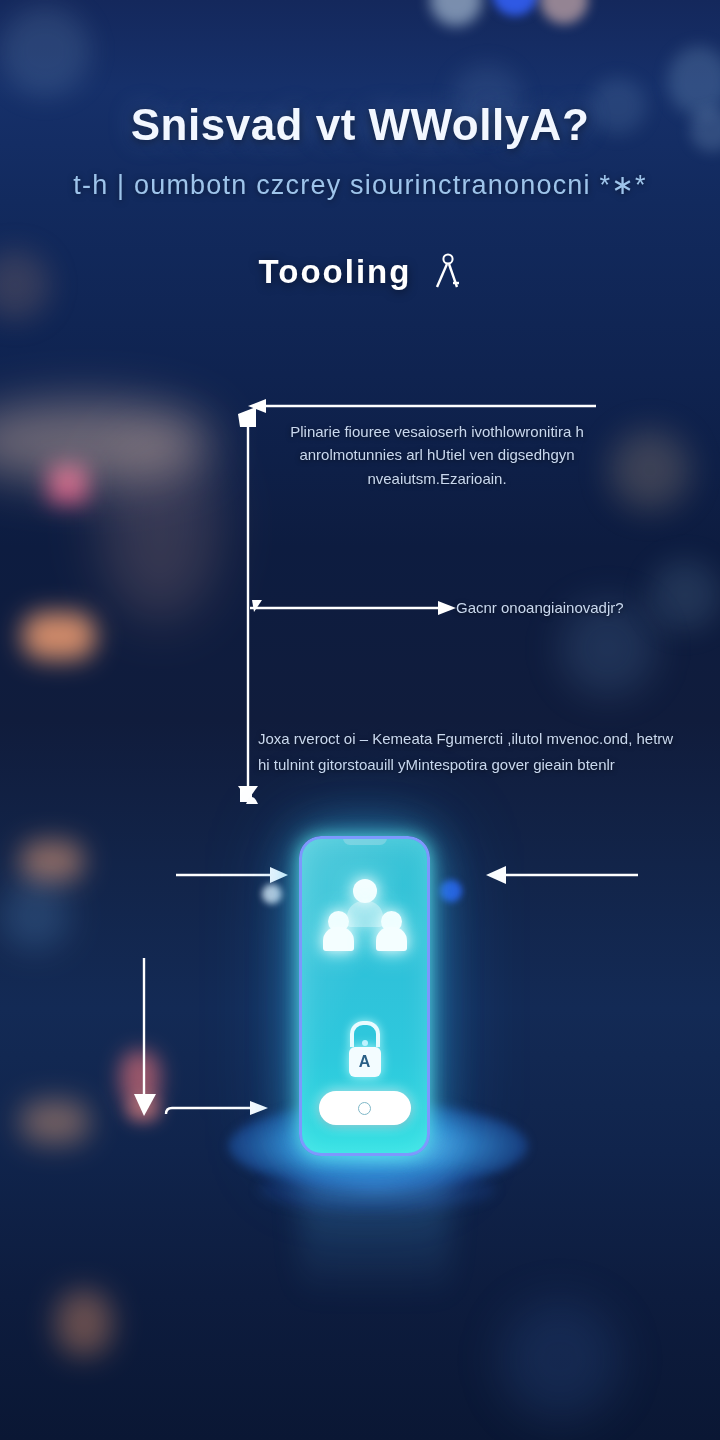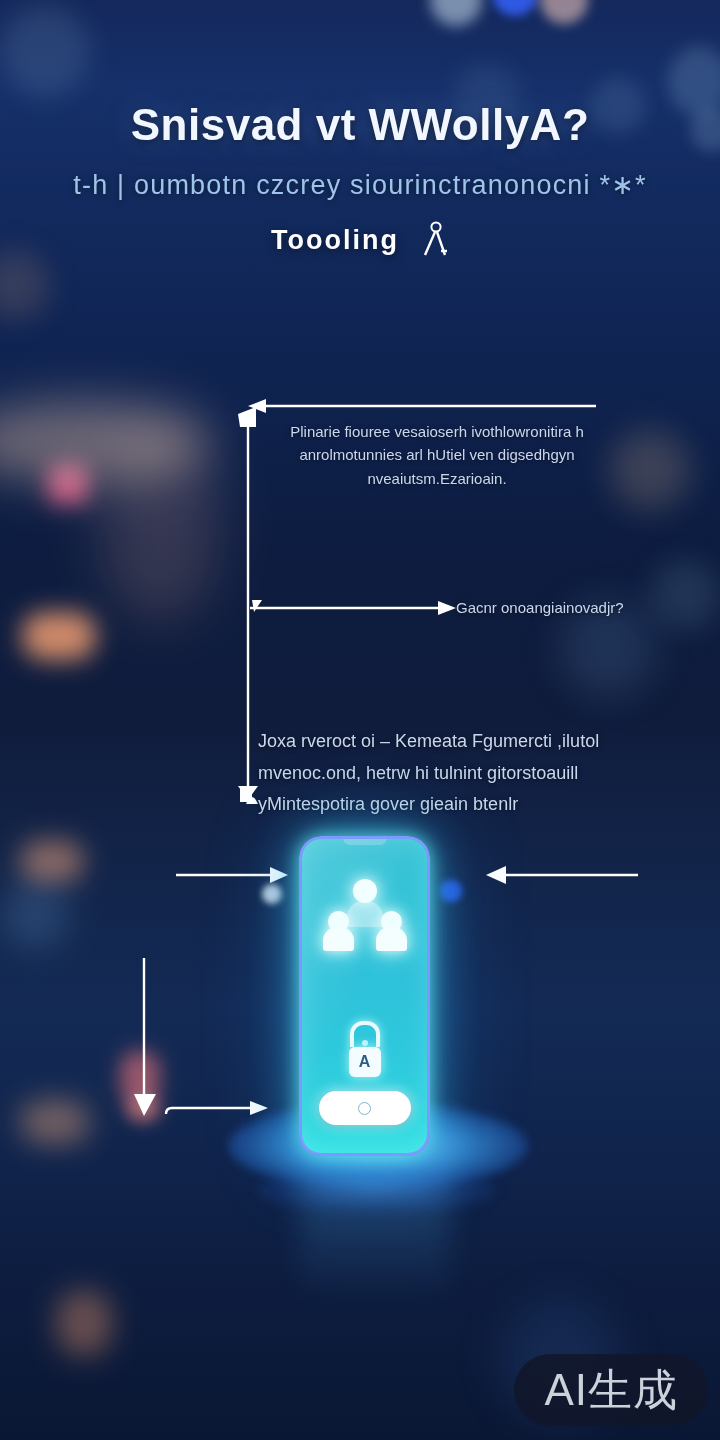--- a/index.html
+++ b/index.html
@@ -47,38 +47,38 @@
     text-shadow:0 2px 10px rgba(0,0,0,.55), 0 0 26px rgba(140,190,255,.35);
     filter:blur(0.35px);
   }
   .headline .l2 { color:#ffffff; }
   .subhead {
     margin-top:16px; font-size:27px; letter-spacing:1.2px;
     color:#9ec4ea; filter:blur(0.5px);
     text-shadow:0 1px 6px rgba(0,0,0,.5);
   }
   .section-label {
-    margin-top:20px; font-size:27px; font-weight:bold;
+    margin-top:52px; font-size:33px; font-weight:bold;
     color:#ffffff; letter-spacing:2px; filter:blur(0.4px);
     text-shadow:0 2px 10px rgba(0,0,0,.5);
     display:flex; align-items:center; justify-content:center; gap:16px;
   }
 
   
   .diagram { position:absolute; left:0; top:0; width:720px; height:1440px;
              pointer-events:none; }
 
   .bullet-text {
     position:absolute; color:#c9d8ee; filter:blur(0.55px);
     text-shadow:0 1px 5px rgba(0,0,0,.6);
     line-height:1.55;
   }
   .bt-1 { left:262px; top:420px; width:350px; font-size:15px; text-align:center; }
   .bt-2 { left:456px; top:596px; width:250px; font-size:15px; }
-  .bt-3 { left:258px; top:726px; width:430px; font-size:18px; line-height:1.75; }
+  .bt-3 { left:258px; top:726px; width:430px; font-size:15px; line-height:1.75; }
 
   
   .stage { position:absolute; left:0; top:820px; width:720px; height:440px; }
 
   .pedestal {
     position:absolute; left:228px; top:282px; width:300px; height:88px;
     border-radius:50%;
     background:radial-gradient(ellipse at 50% 50%,
        rgba(120,215,255,.92) 0%, rgba(60,160,240,.70) 42%,
        rgba(32,96,205,.34) 72%, rgba(20,60,150,0) 100%);
@@ -291,15 +291,14 @@
         <div class="lock-dot"></div>
         <div class="lock-body">A</div>
       </div>
 
       <div class="cta">
         <div class="cta-ring"></div>
       </div>
     </div>
   </div>
 
-  <div class="watermark">AI生成</div>
 
 </div>
 
 </body></html>

